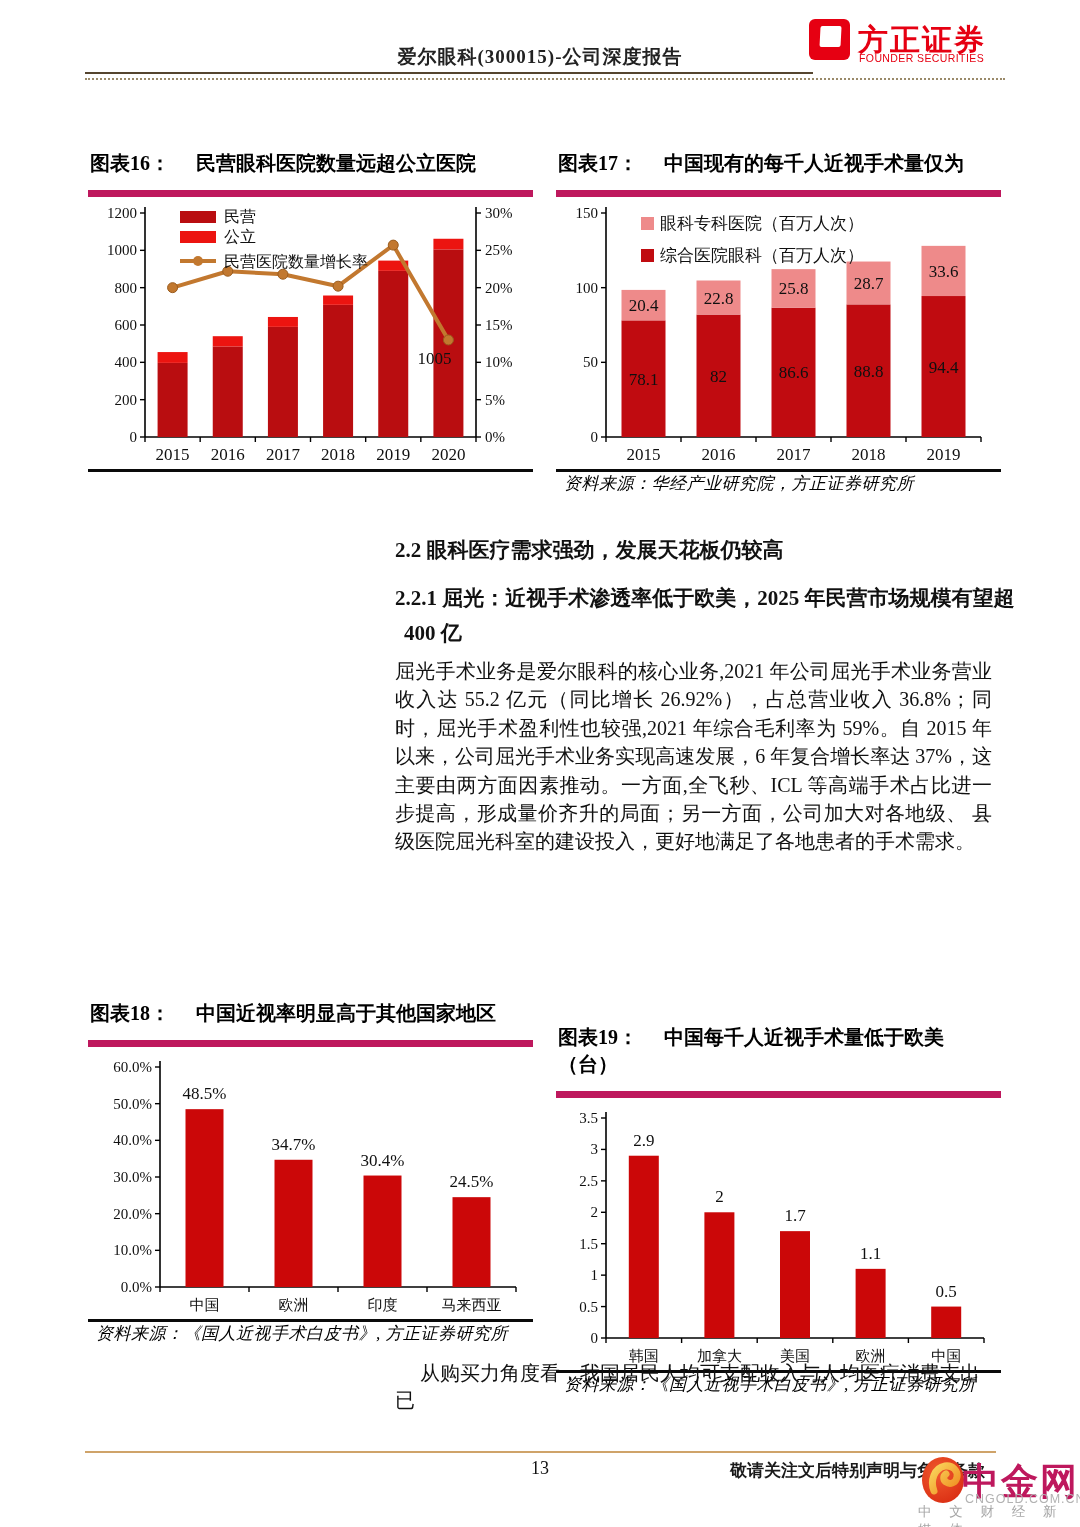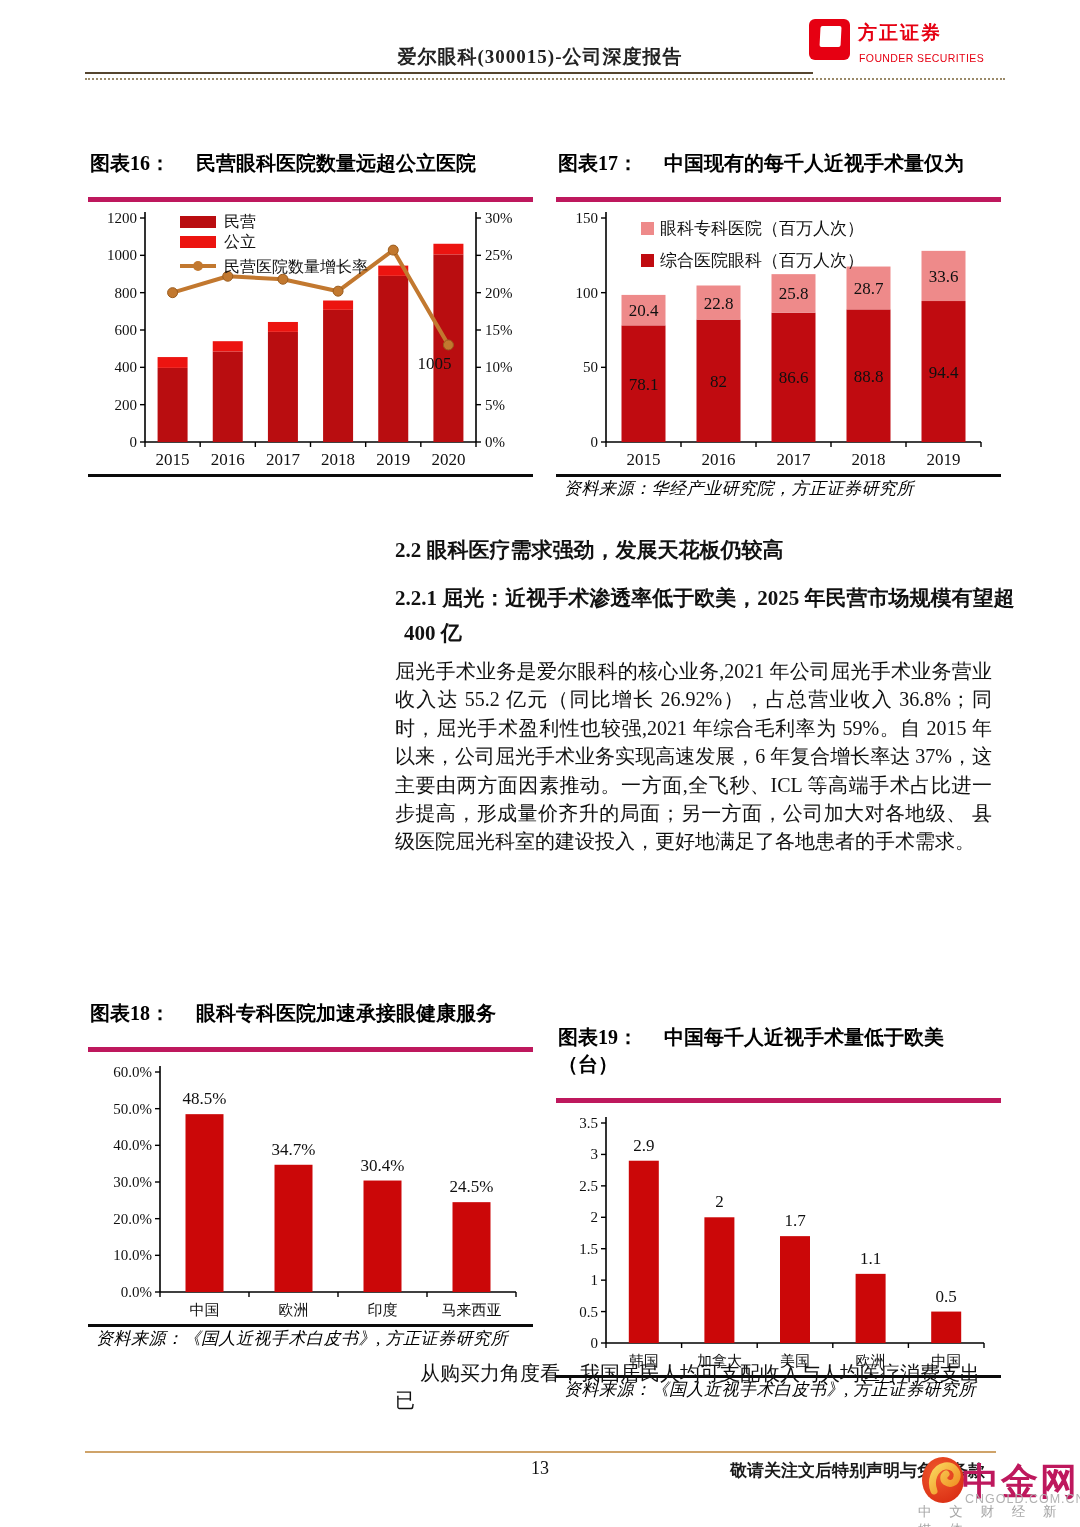--- a/index.html
+++ b/index.html
@@ -3,28 +3,28 @@
 <meta charset="utf-8">
 <style>
   html,body{margin:0;padding:0;background:#888;}
   .page{position:relative;width:1080px;height:1527px;background:#ffffff;margin:0 auto;overflow:hidden;
         font-family:"Liberation Serif","DejaVu Serif",serif;color:#111;}
   .abs{position:absolute;}
   
   .hdr-title{top:44px;left:0;width:100%;text-align:center;font-size:19px;font-weight:bold;color:#222;letter-spacing:1px;}
   .brand{top:18px;left:808px;width:200px;height:50px;}
   .brand-cn{position:absolute;left:50px;top:2px;font-family:"Liberation Sans","DejaVu Sans",sans-serif;
-            font-weight:bold;font-size:19px;letter-spacing:2px;}
+            font-weight:bold;font-size:30px;letter-spacing:2px;}
   .brand-en{position:absolute;left:51px;top:34px;font-family:"Liberation Sans","DejaVu Sans",sans-serif;
             font-weight:normal;font-size:10.5px;letter-spacing:0.4px;}
   .rule-solid{top:72px;left:85px;width:728px;height:2px;background:#55452f;}
   .rule-dotted{top:78px;left:85px;width:920px;height:0;border-top:2px dotted #9a8a6a;}
   
   .figbox{width:445px;}
-  .fig-title{font-size:20px;font-weight:bold;color:#000;padding:2px 0 20px 2px;border-bottom:5px solid #be185d;}
+  .fig-title{font-size:20px;font-weight:bold;color:#000;padding:2px 0 13px 2px;border-bottom:7px solid #be185d;}
   .fig-label{margin-right:26px;}
   .fig-rule{height:3px;background:#0a0a0a;}
   .fig-source{font-size:17px;font-style:italic;color:#000;padding-left:8px;letter-spacing:0.5px;}
   svg text{font-family:"Liberation Serif","DejaVu Serif",serif;fill:#101010;}
   
   .h22{top:536px;left:395px;font-size:21px;font-weight:bold;}
   .h221a{top:584px;left:395px;font-size:21px;font-weight:bold;}
   .h221b{top:619px;left:404px;font-size:21px;font-weight:bold;}
   .paras{top:657px;left:395px;width:597px;font-size:20px;line-height:28.4px;text-align:justify;}
   .paras p{margin:0;}
@@ -196,21 +196,21 @@
 
   <div class="abs h22">2.2 眼科医疗需求强劲，发展天花板仍较高</div>
   <div class="abs h221a">2.2.1 屈光：近视手术渗透率低于欧美，2025 年民营市场规模有望超</div>
   <div class="abs h221b">400 亿</div>
   <div class="abs paras">
     <p>屈光手术业务是爱尔眼科的核心业务,2021 年公司屈光手术业务营业收入达 55.2 亿元（同比增长 26.92%），占总营业收入 36.8%；同时，屈光手术盈利性也较强,2021 年综合毛利率为 59%。自 2015 年以来，公司屈光手术业务实现高速发展，6 年复合增长率达 37%，这主要由两方面因素推动。一方面,全飞秒、ICL 等高端手术占比进一步提高，形成量价齐升的局面；另一方面，公司加大对各地级、 县级医院屈光科室的建设投入，更好地满足了各地患者的手术需求。</p>
   </div>
 
   <div class="abs figbox" style="left:88px;top:998px;">
     <div class="fig-title">
-      <span class="fig-label">图表18：</span><span>眼科专科医院加速承接眼健康服务</span>
+      <span class="fig-label">图表18：</span><span>中国近视率明显高于其他国家地区</span>
     </div>
     <svg id="c18" width="445" height="268">
         <line x1="72" y1="14" x2="72" y2="240" stroke="#000" stroke-width="1.6"></line>
         <line x1="67" y1="240" x2="72" y2="240" stroke="#000" stroke-width="1.4"></line>
         <text x="64" y="245" font-size="15" text-anchor="end">0.0%</text>
         <line x1="67" y1="203.33333333333334" x2="72" y2="203.33333333333334" stroke="#000" stroke-width="1.4"></line>
         <text x="64" y="208.33333333333334" font-size="15" text-anchor="end">10.0%</text>
         <line x1="67" y1="166.66666666666669" x2="72" y2="166.66666666666669" stroke="#000" stroke-width="1.4"></line>
         <text x="64" y="171.66666666666669" font-size="15" text-anchor="end">20.0%</text>
         <line x1="67" y1="130" x2="72" y2="130" stroke="#000" stroke-width="1.4"></line>

